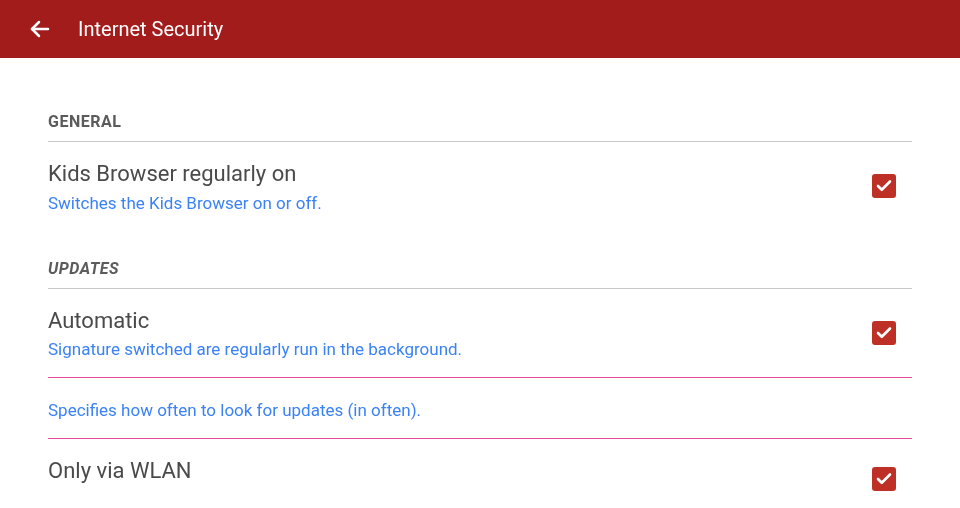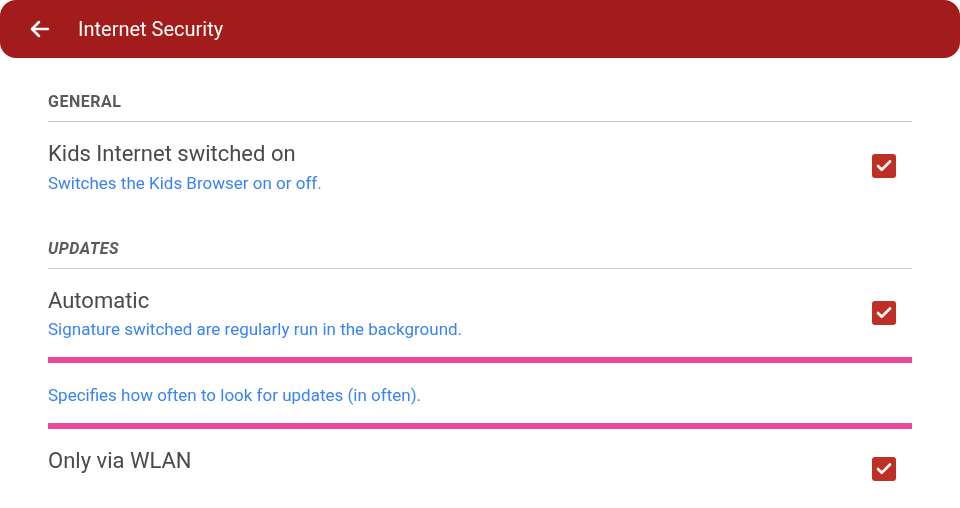--- a/index.html
+++ b/index.html
@@ -13,21 +13,20 @@
       width: 960px;
       height: 508px;
       overflow: hidden;
     }
     .header {
       background: #a31c1c;
       height: 58px;
       display: flex;
       align-items: center;
       padding: 0 20px;
-      border-radius: 16px;
     }
     .back-btn {
       width: 40px;
       height: 40px;
       display: flex;
       align-items: center;
       justify-content: center;
       cursor: pointer;
       color: #ffffff;
     }
@@ -38,34 +37,34 @@
       margin-left: 18px;
     }
     .content {
       padding: 0 48px;
     }
     .section-header {
       color: #5b5b5b;
       font-size: 16px;
       font-weight: 700;
       letter-spacing: 0.5px;
-      padding-top: 34px;
+      padding-top: 54px;
       padding-bottom: 10px;
       border-bottom: 1px solid #c9c9c9;
     }
     .section-header.updates {
       padding-top: 28px;
       font-style: italic;
     }
     .setting-row {
       display: flex;
       align-items: center;
       justify-content: space-between;
       padding: 18px 0 18px 0;
-      border-bottom: 6px solid #ec4899;
+      border-bottom: 1px solid #ec4899;
       cursor: pointer;
     }
     .setting-row.no-border {
       border-bottom: none;
     }
     .setting-text {
       flex: 1;
     }
     .setting-title {
       color: #4a4a4a;
@@ -111,21 +110,21 @@
   </div>
   <div class="header-title">Internet Security</div>
 </div>
 
 <div class="content">
 
   <div class="section-header">GENERAL</div>
 
   <div class="setting-row no-border">
     <div class="setting-text">
-      <div class="setting-title">Kids Internet switched on</div>
+      <div class="setting-title">Kids Browser regularly on</div>
       <div class="setting-subtitle">Switches the Kids Browser on or off.</div>
     </div>
     <div class="checkbox">
       <svg viewBox="0 0 24 24" fill="none" stroke="#ffffff" stroke-width="3.5" stroke-linecap="round" stroke-linejoin="round">
         <polyline points="4 12 9 17 20 6"></polyline>
       </svg>
     </div>
   </div>
 
   <div class="section-header updates">UPDATES</div>

